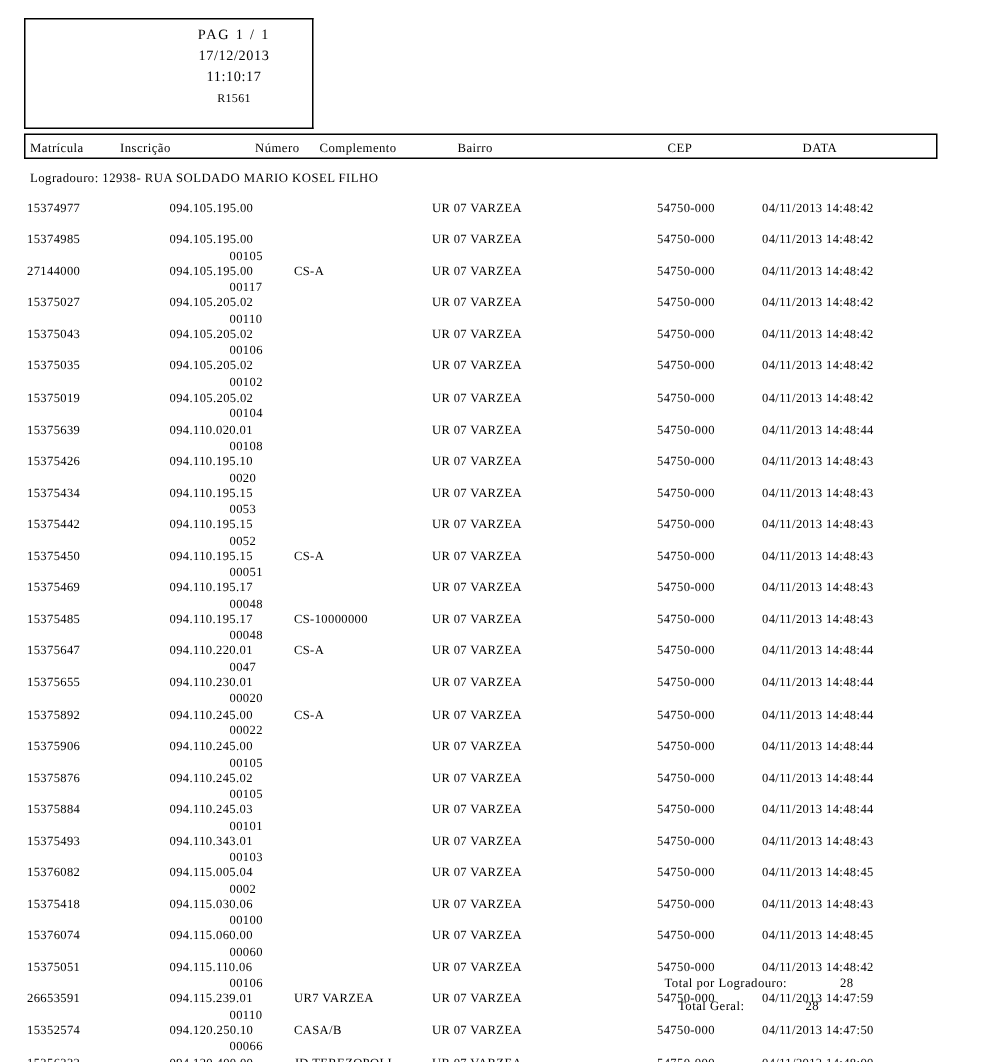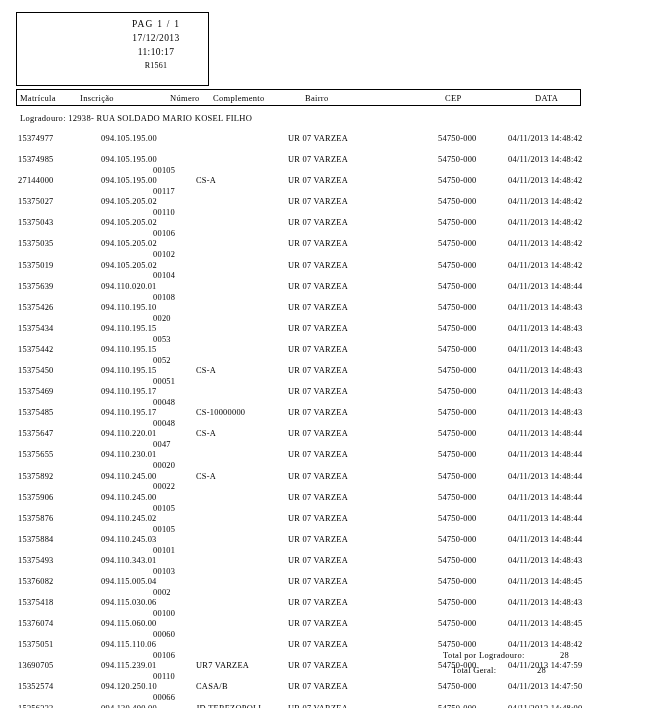--- a/index.html
+++ b/index.html
@@ -94,21 +94,21 @@
     letter-spacing: 0.2px;
     margin-top: 4px;
     white-space: nowrap;
   }
 
   
   .colhdr-box {
     position: absolute;
     left: 16px;
     top: 89px;
-    width: 565px;
+    width: 609px;
     height: 17px;
     border: 1px solid #000;
     box-sizing: border-box;
   }
   .colhdr-box span {
     position: absolute;
     top: 3px;
     font-size: 8.5px;
     letter-spacing: 0.3px;
     white-space: nowrap;
@@ -143,21 +143,21 @@
     height: 21.1px;
     font-size: 8.4px;
     letter-spacing: 0.25px;
     white-space: nowrap;
   }
   .drow > span {
     position: absolute;
     top: 0;
   }
   .c-matricula   { left: 18px; }
-  .c-inscricao   { left: 84px; padding-left: 17px; }
+  .c-inscricao   { left: 96px; padding-left: 17px; }
   .c-numero      { left: 153px; margin-top: 32px; }
   .c-complemento { left: 196px; }
   .c-bairro      { left: 288px; }
   .c-cep         { left: 438px; }
   .c-data        { left: 508px; }
 
   
   .totals {
     position: absolute;
     left: 0;
@@ -423,21 +423,21 @@
     <div class="drow">
       <span class="c-matricula">15375051</span>
       <span class="c-inscricao">094.115.110.06</span>
       <span class="c-numero">00110</span>
       <span class="c-complemento"></span>
       <span class="c-bairro">UR 07 VARZEA</span>
       <span class="c-cep">54750-000</span>
       <span class="c-data">04/11/2013 14:48:42</span>
     </div>
     <div class="drow">
-      <span class="c-matricula">13690705</span>
+      <span class="c-matricula">26653591</span>
       <span class="c-inscricao">094.115.239.01</span>
       <span class="c-numero">00066</span>
       <span class="c-complemento">UR7 VARZEA</span>
       <span class="c-bairro">UR 07 VARZEA</span>
       <span class="c-cep">54750-000</span>
       <span class="c-data">04/11/2013 14:47:59</span>
     </div>
     <div class="drow">
       <span class="c-matricula">15352574</span>
       <span class="c-inscricao">094.120.250.10</span>

